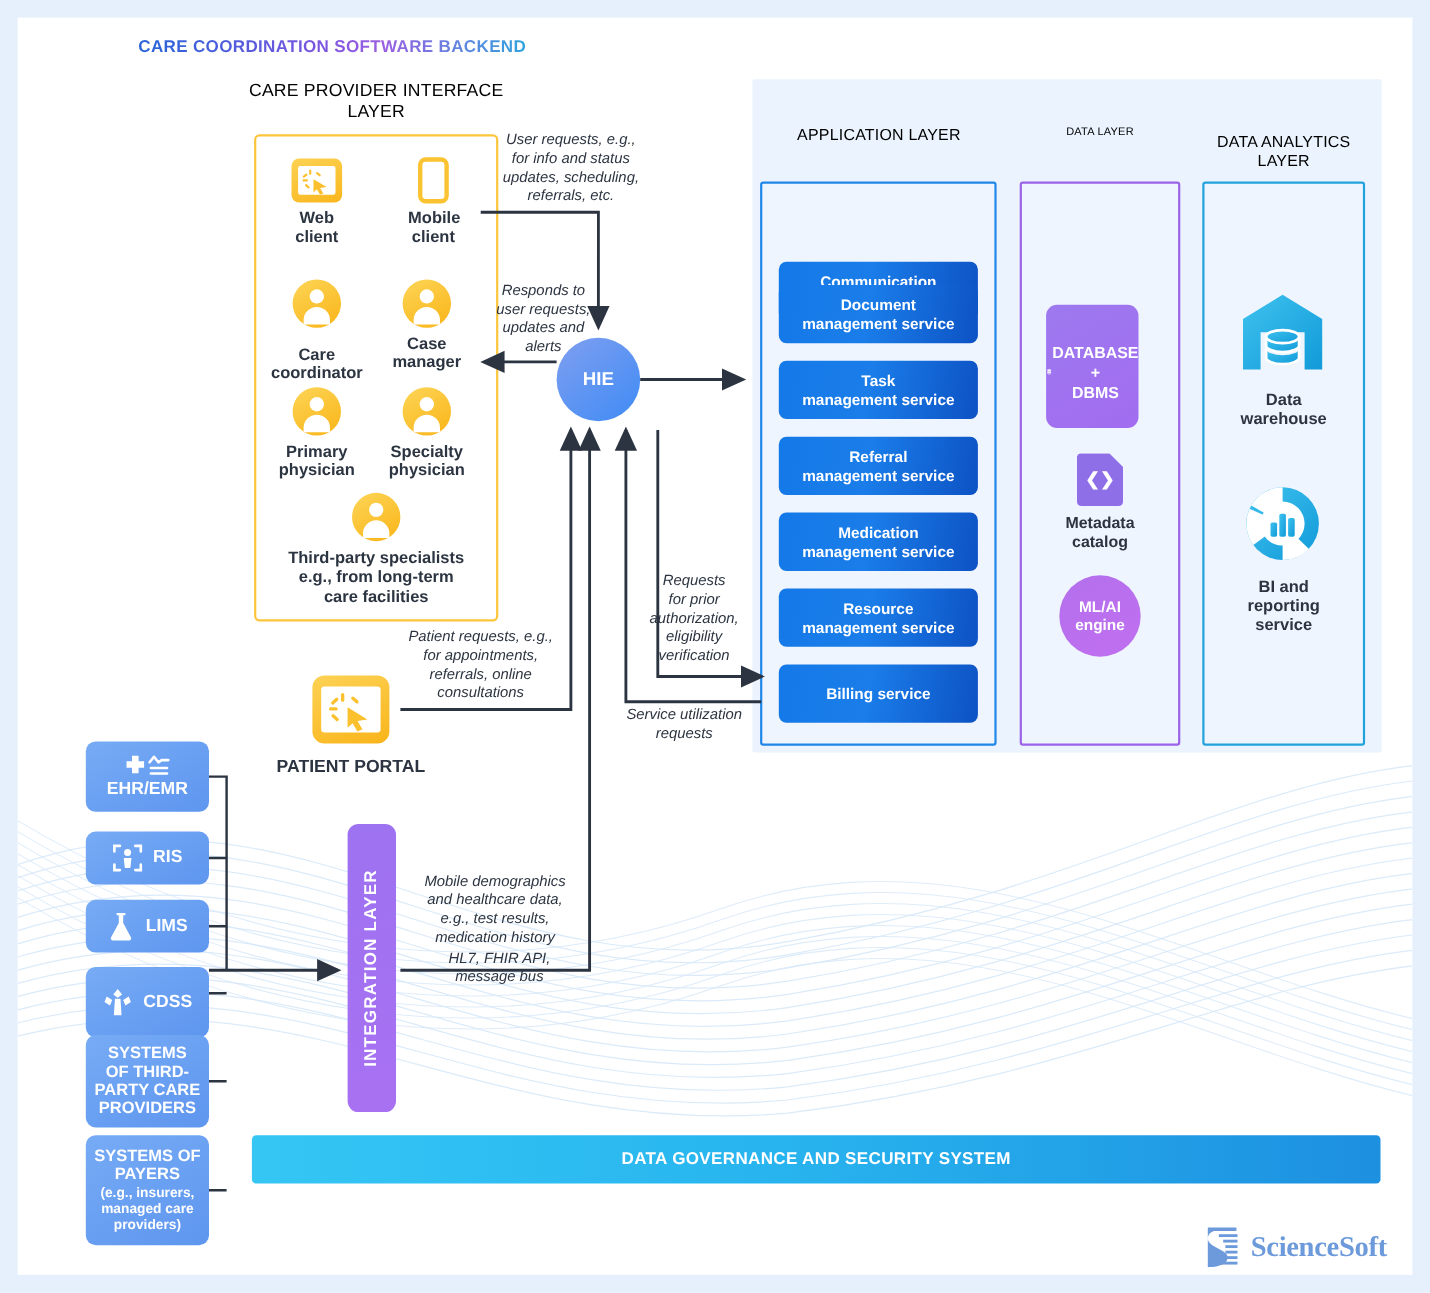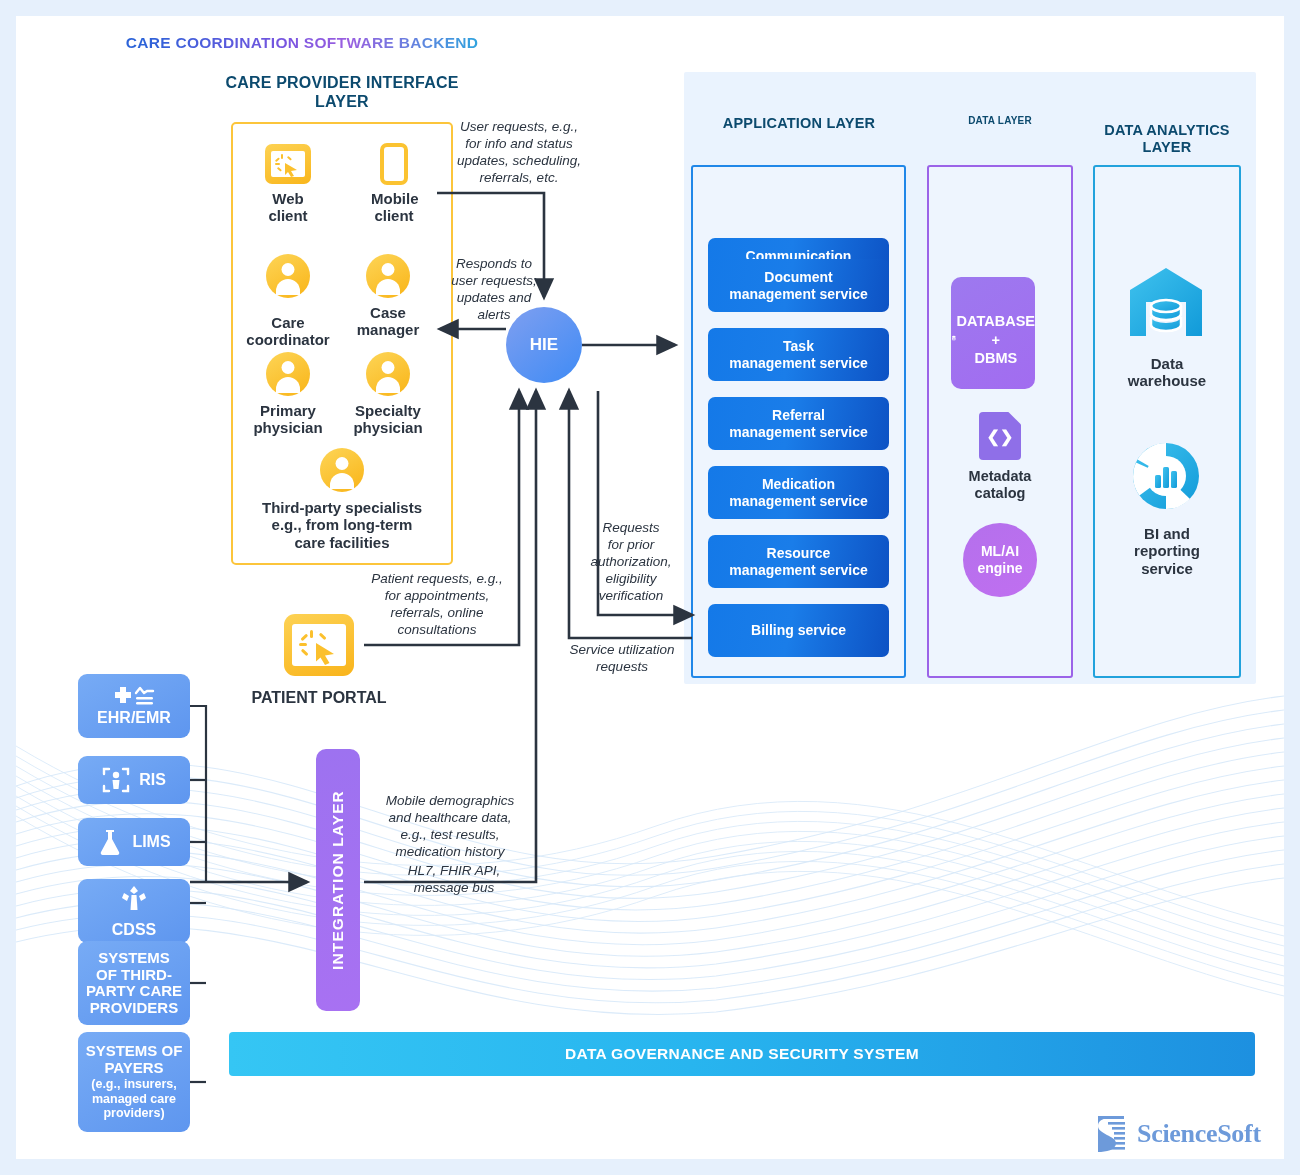--- a/index.html
+++ b/index.html
@@ -15,21 +15,21 @@
     background:#ffffff;
     overflow:hidden;
   }
   .abs { position:absolute; }
 
   
   #waves { position:absolute; left:0; top:640px; width:1268px; height:400px; pointer-events:none; }
 
   
   .hdr {
-    font-weight:bold; color:#0c4a6e; text-align:center;
+    font-weight:normal; color:#000000; text-align:center;
     line-height:1.18; letter-spacing:.2px;
   }
   .note {
     font-style:italic; color:#2b3440; text-align:center;
     font-size:13.5px; line-height:1.25;
   }
   .cap { font-weight:bold; color:#2b3440; text-align:center; line-height:1.16; }
 
   
   #cp-panel {
@@ -431,21 +431,21 @@
     <div style="font-size:16px;">RIS</div>
   </div>
 
   <div class="sysbox" style="top:802px;height:48px;flex-direction:row;gap:9px;">
     <svg width="26" height="28" viewBox="0 0 26 28">
       <path d="M9,2 h8 v2 h-2 v7 l7,13 a2,2 0 0 1 -1.7,3 H5.7 A2,2 0 0 1 4,24 l7,-13 V4 H9 Z" fill="#fff"></path>
     </svg>
     <div style="font-size:16px;">LIMS</div>
   </div>
 
-  <div class="sysbox" style="top:863px;height:64px;flex-direction:column;gap:9px;">
+  <div class="sysbox" style="top:863px;height:64px;flex-direction:row;gap:9px;">
     <svg width="28" height="28" viewBox="0 0 28 28">
       <path d="M14,2 l4,5 l-4,3 l-4,-3 z" fill="#fff"></path>
       <path d="M4,9 l5,3 l-2,5 l-5,-3 z" fill="#fff"></path>
       <path d="M24,9 l-5,3 l2,5 l5,-3 z" fill="#fff"></path>
       <path d="M11.5,11 h5 l1,15 h-7 z" fill="#fff"></path>
     </svg>
     <div style="font-size:16px;">CDSS</div>
   </div>
 
   <div class="sysbox" style="top:925px;height:84px;font-size:15px;">

